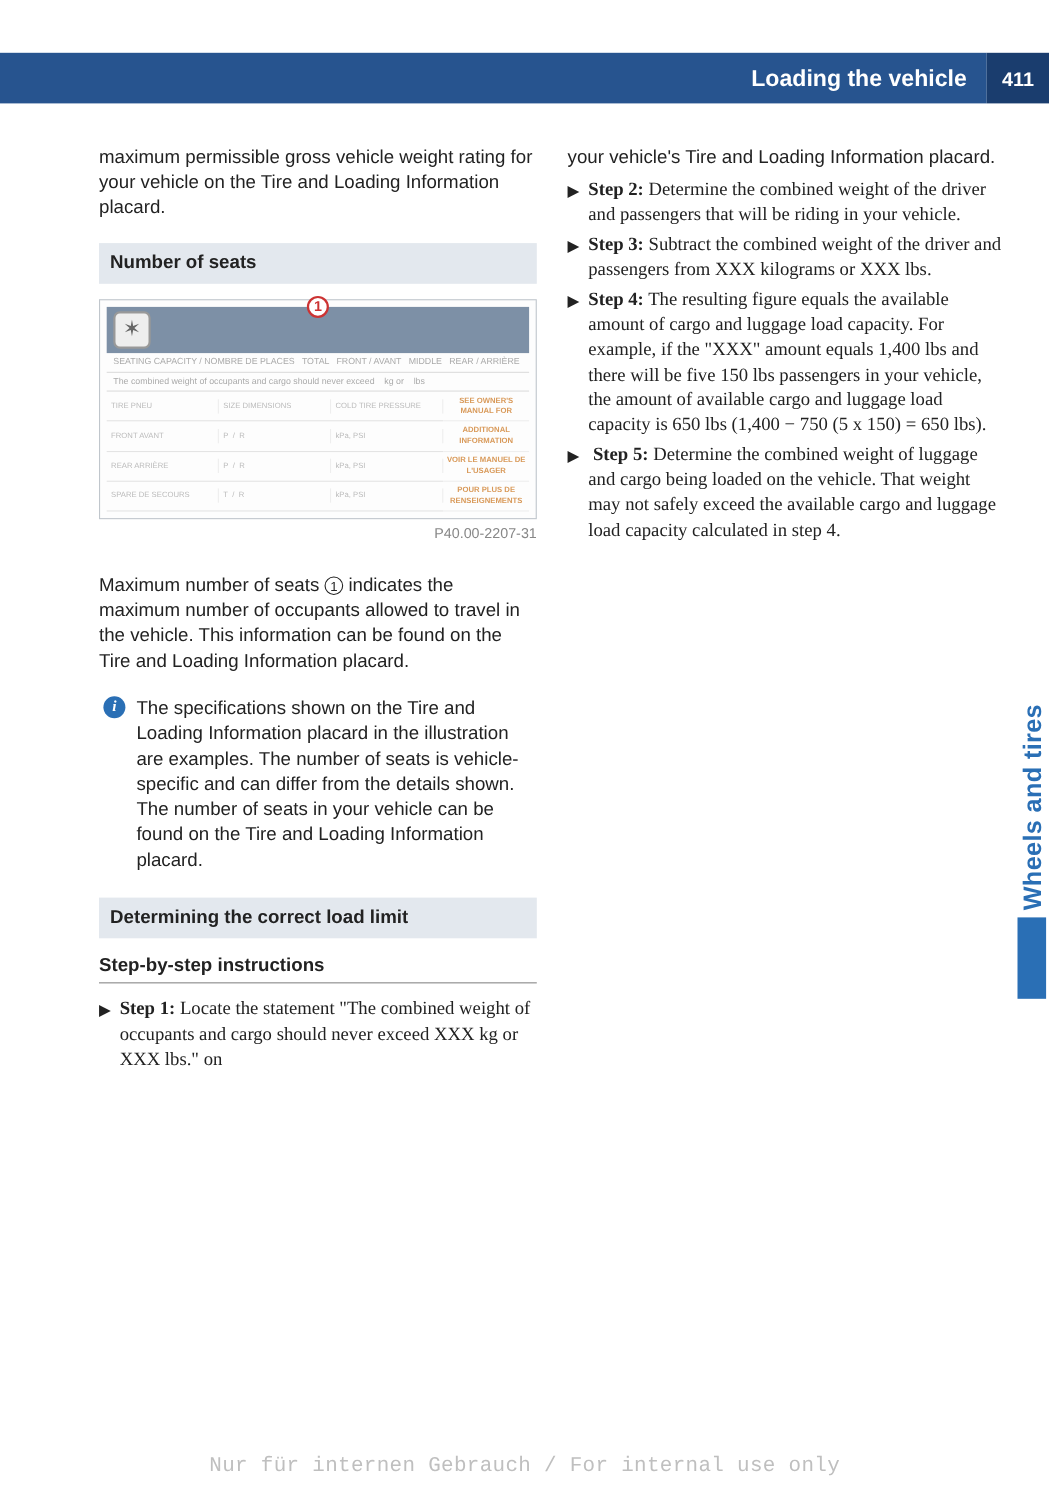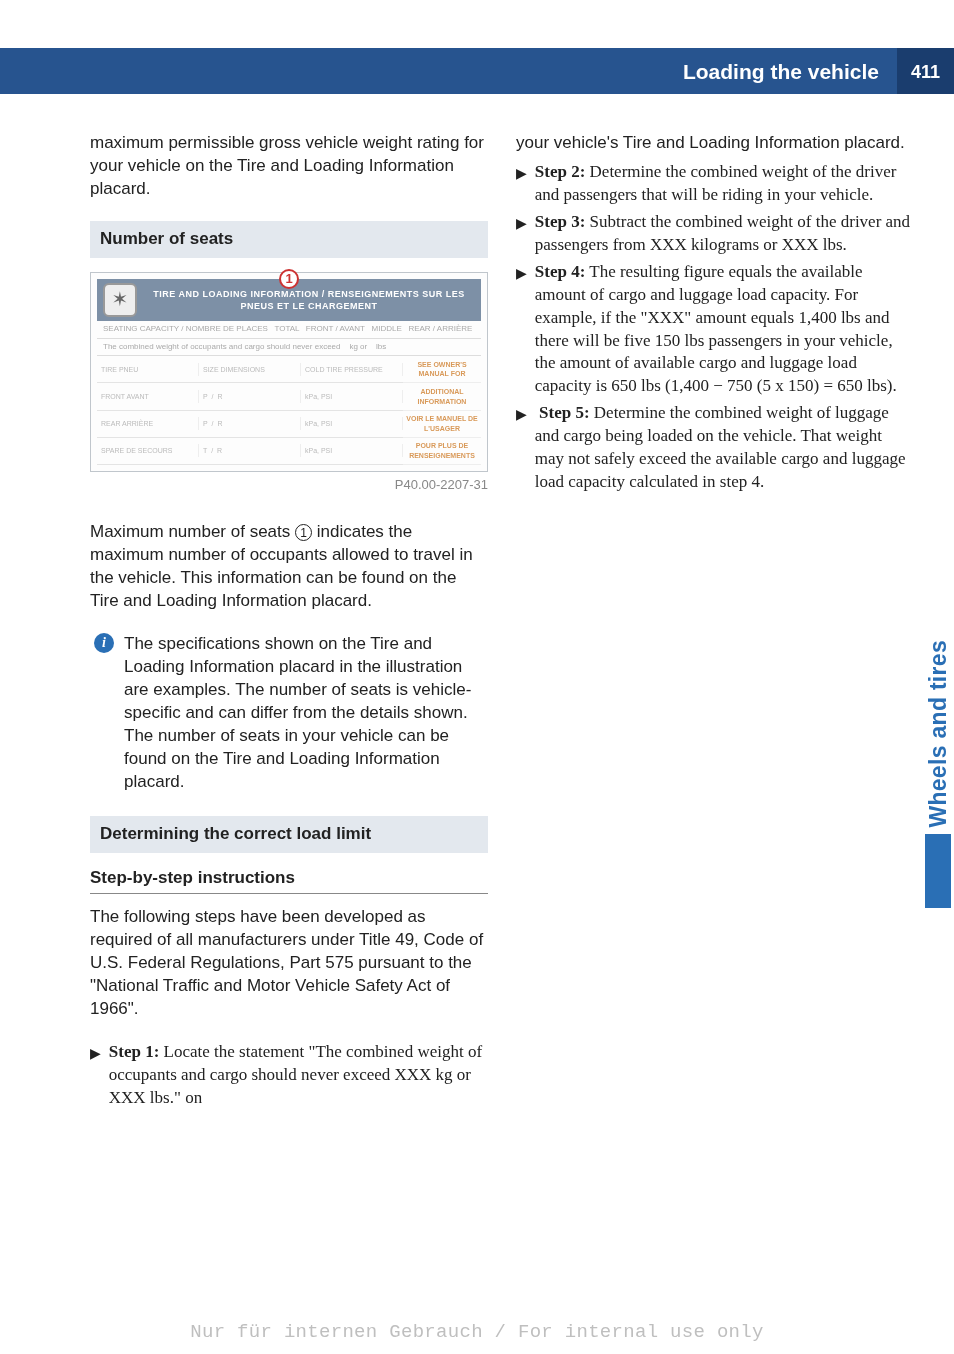--- a/index.html
+++ b/index.html
@@ -49,21 +49,20 @@
 
 <div class="content">
   <div class="col">
     <p class="para">maximum permissible gross vehicle weight rating for your vehicle on the Tire and Loading Information placard.</p>
 
     <div class="section-heading">Number of seats</div>
 
     <div class="figure">
       <div class="fig-header">
         <span class="fig-badge">✶</span>
-        <span class="fig-header-text">TIRE AND LOADING INFORMATION / RENSEIGNEMENTS SUR LES PNEUS ET LE CHARGEMENT</span>
         <span class="circ1">1</span>
       </div>
       <div class="fig-sub">SEATING CAPACITY / NOMBRE DE PLACES &nbsp; TOTAL &nbsp; FRONT / AVANT &nbsp; MIDDLE &nbsp; REAR / ARRIÈRE</div>
       <div class="fig-sub">The combined weight of occupants and cargo should never exceed &nbsp;&nbsp; kg or &nbsp;&nbsp; lbs</div>
       <div class="fig-body">
         <div class="fig-table">
           <div class="fig-row">
               <div class="fig-cell">TIRE PNEU</div>
               <div class="fig-cell">SIZE DIMENSIONS</div>
               <div class="fig-cell">COLD TIRE PRESSURE</div>
@@ -98,21 +97,20 @@
       <span>Maximum number of seats </span><span class="circle-num">1</span><span> indicates the maximum number of occupants allowed to travel in the vehicle. This information can be found on the Tire and Loading Information placard.</span>
     </p>
 
     <div class="info-block">
       <div class="info-icon">i</div>
       <div class="info-text">The specifications shown on the Tire and Loading Information placard in the illustration are examples. The number of seats is vehicle-specific and can differ from the details shown. The number of seats in your vehicle can be found on the Tire and Loading Information placard.</div>
     </div>
 
     <div class="section-heading">Determining the correct load limit</div>
     <div class="sub-heading">Step-by-step instructions</div>
-    <p class="para">The following steps have been developed as required of all manufacturers under Title 49, Code of U.S. Federal Regulations, Part 575 pursuant to the "National Traffic and Motor Vehicle Safety Act of 1966".</p>
 
     <ul class="step-list">
       <li class="step-item">
         <span class="arrow">▶</span>
         <span class="step-body"><b>Step 1:</b><span> Locate the statement "The combined weight of occupants and cargo should never exceed XXX kg or XXX lbs." on</span></span>
       </li>
     </ul>
   </div>
 
   <div class="col">

